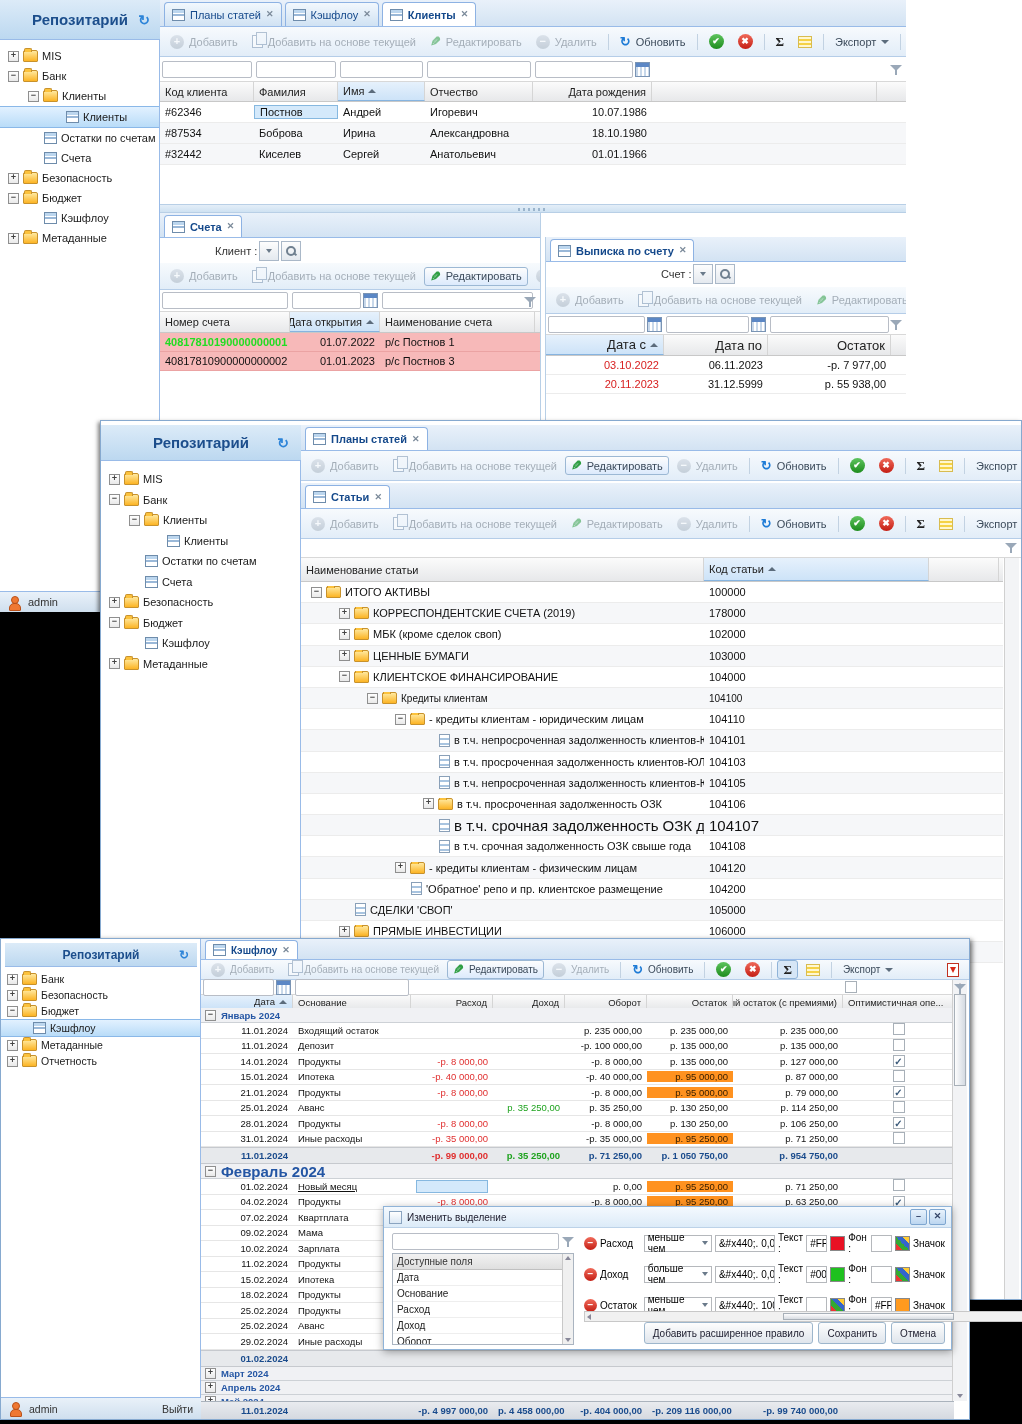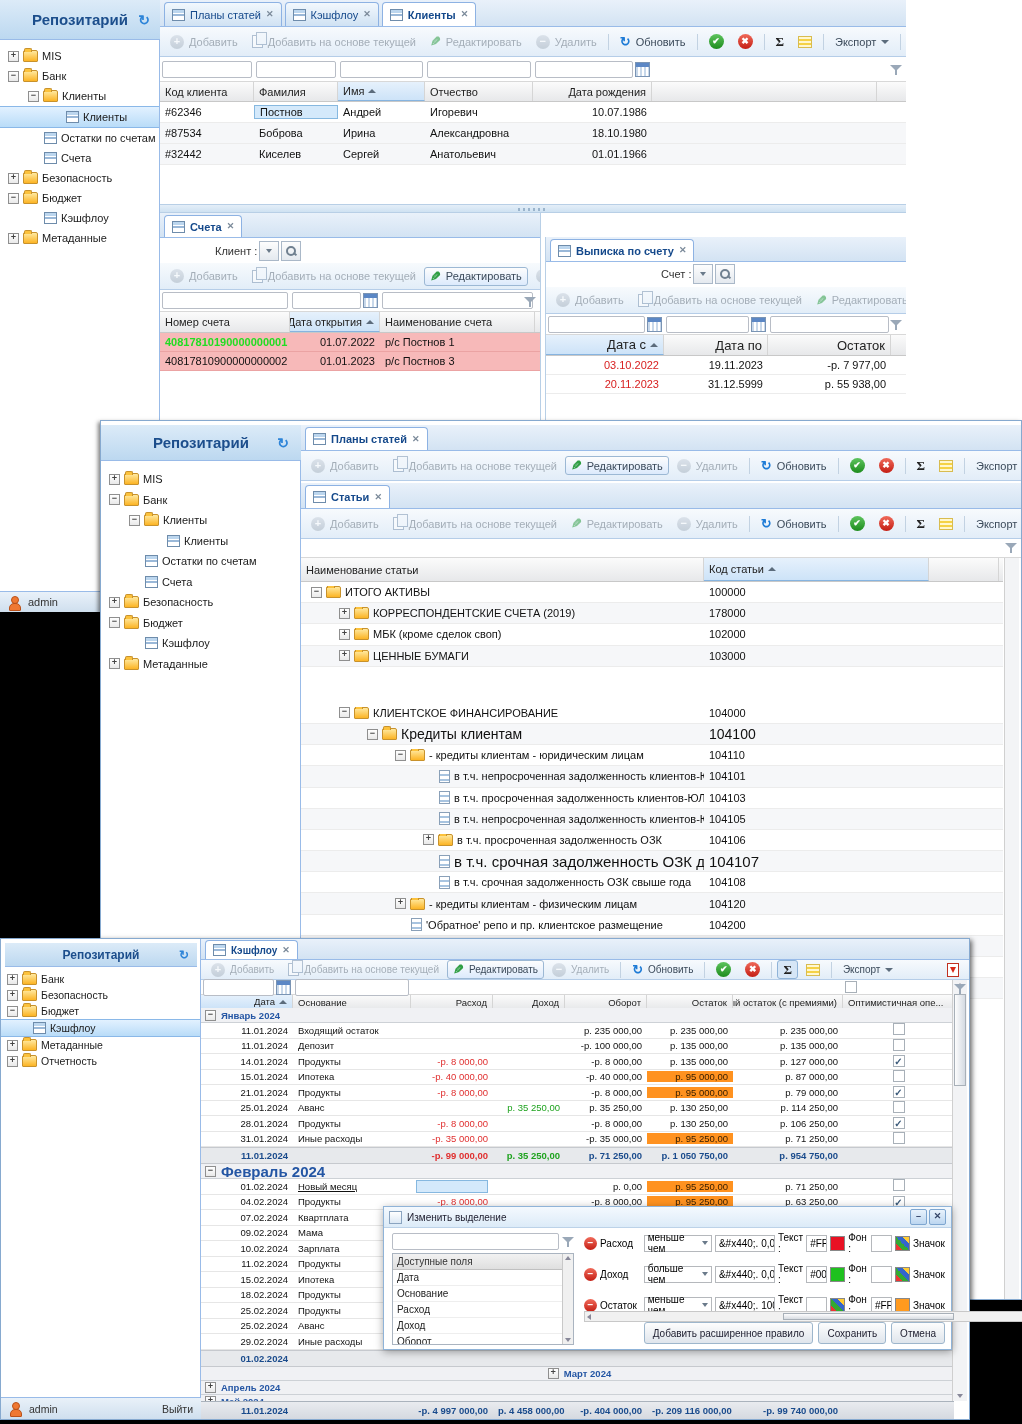--- a/index.html
+++ b/index.html
@@ -459,21 +459,21 @@
               </span>
               <span class="hcell r" style="width: 104px; flex: 0 0 104px;">
                 <span>Дата по</span>
               </span>
               <span class="hcell r" style="width: 123px; flex: 0 0 123px;">
                 <span>Остаток</span>
               </span>
             </div>
             <div class="grow" style="height: 18px; font-size: 11px;">
               <span class="gcell r" style="width: 118px; flex: 0 0 118px; color: rgb(216, 32, 32);">03.10.2022</span>
-              <span class="gcell r" style="width: 104px; flex: 0 0 104px;">19.11.2023</span>
+              <span class="gcell r" style="width: 104px; flex: 0 0 104px;">06.11.2023</span>
               <span class="gcell r" style="width: 123px; flex: 0 0 123px;">-р. 7 977,00</span>
             </div>
             <div class="grow" style="height: 18px; font-size: 11px;">
               <span class="gcell r" style="width: 118px; flex: 0 0 118px; color: rgb(216, 32, 32);">20.11.2023</span>
               <span class="gcell r" style="width: 104px; flex: 0 0 104px;">31.12.5999</span>
               <span class="gcell r" style="width: 123px; flex: 0 0 123px;">р. 55 938,00</span>
             </div>
           </div>
       </div>
     </div>
@@ -672,29 +672,29 @@
             <span class="gcell" style="width: 225px; flex: 0 0 225px;">102000</span>
           </div>
           <div class="grow alt" style="height: 20.2px; font-size: 11px;">
             <span class="gcell" style="width: 403px; flex: 0 0 403px; display: flex; align-items: center; gap: 4px; padding-left: 38px;">
               <span class="expbox plus"></span>
               <span class="ic-folder"></span>
               <span>ЦЕННЫЕ БУМАГИ</span>
             </span>
             <span class="gcell" style="width: 225px; flex: 0 0 225px;">103000</span>
           </div>
-          <div class="grow" style="height: 20.2px; font-size: 11px; margin-top: 36px;">
+          <div class="grow" style="height: 20.2px; font-size: 11px;">
             <span class="gcell" style="width: 403px; flex: 0 0 403px; display: flex; align-items: center; gap: 4px; padding-left: 38px;">
               <span class="expbox minus"></span>
               <span class="ic-folder"></span>
               <span>КЛИЕНТСКОЕ ФИНАНСИРОВАНИЕ</span>
             </span>
             <span class="gcell" style="width: 225px; flex: 0 0 225px;">104000</span>
           </div>
-          <div class="grow alt" style="height: 20.2px; font-size: 14px;">
+          <div class="grow alt" style="height: 20.2px; font-size: 10px;">
             <span class="gcell" style="width: 403px; flex: 0 0 403px; display: flex; align-items: center; gap: 4px; padding-left: 66px;">
               <span class="expbox minus"></span>
               <span class="ic-folder"></span>
               <span>Кредиты клиентам</span>
             </span>
             <span class="gcell" style="width: 225px; flex: 0 0 225px;">104100</span>
           </div>
           <div class="grow" style="height: 20.2px; font-size: 11px;">
             <span class="gcell" style="width: 403px; flex: 0 0 403px; display: flex; align-items: center; gap: 4px; padding-left: 94px;">
               <span class="expbox minus"></span>
@@ -1145,21 +1145,21 @@
           <div class="cfrow cf-sum" style="height: 15px;">
             <span class="gcell r navy" style="width: 92px; flex: 0 0 92px;">01.02.2024</span>
             <span class="gcell navy" style="width: 118px; flex: 0 0 118px;"></span>
             <span class="gcell r neg" style="width: 82px; flex: 0 0 82px;"></span>
             <span class="gcell r pos" style="width: 72px; flex: 0 0 72px;"></span>
             <span class="gcell r navy" style="width: 82px; flex: 0 0 82px;"></span>
             <span class="gcell r navy" style="width: 86px; flex: 0 0 86px;"></span>
             <span class="gcell r navy" style="width: 110px; flex: 0 0 110px;"></span>
             <span class="gcell c" style="width: 111px; flex: 0 0 111px;"></span>
           </div>
-          <div class="cf-group" style="height: 13px; font-size: 9.5px; justify-content: center;">
+          <div class="cf-group" style="height: 13px; font-size: 9.5px;">
             <span class="expbox plus"></span>
             <span>Март 2024</span>
           </div>
           <div class="cf-group" style="height: 13px; font-size: 9.5px;">
             <span class="expbox plus"></span>
             <span>Апрель 2024</span>
           </div>
           <div class="cf-group" style="height: 13px; font-size: 9.5px;">
             <span class="expbox plus"></span>
             <span>Май 2024</span>

